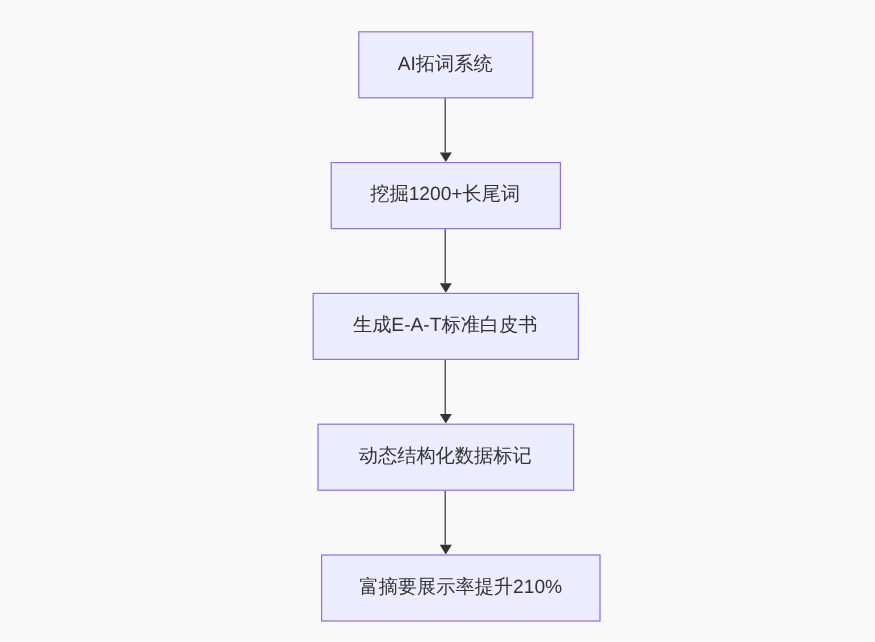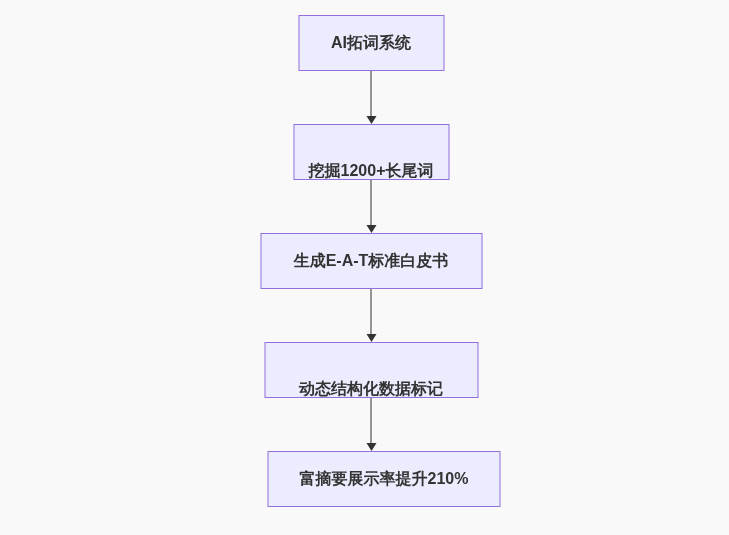--- a/index.html
+++ b/index.html
@@ -10,45 +10,44 @@
     width: 729px;
     height: 535px;
     background: #f9f9f9;
     font-family: "Liberation Sans", "DejaVu Sans", sans-serif;
     overflow: hidden;
     position: relative;
   }
   .canvas {
     position: absolute;
     left: 371px;
-    top: 15px;
+    top: 26px;
     transform: translateX(-50%);
     display: flex;
     flex-direction: column;
     align-items: center;
-    font-weight: bold;
   }
   .node {
     box-sizing: border-box;
     height: 56px;
     background: #ECECFF;
     border: 1px solid #9370DB;
     display: flex;
     align-items: center;
     justify-content: center;
     color: #333333;
     font-size: 16px;
     line-height: 1;
     white-space: nowrap;
     flex-shrink: 0;
   }
   .node.n1 { width: 146px; }
-  .node.n2 { width: 156px; align-items: flex-end; }
+  .node.n2 { width: 192px; }
   .node.n3 { width: 222px; }
-  .node.n4 { width: 214px; align-items: flex-end; }
+  .node.n4 { width: 214px; }
   .node.n5 { width: 233px; margin-left: 26px; }
   .arrow {
     height: 53px;
     display: flex;
     flex-direction: column;
     align-items: center;
     flex-shrink: 0;
   }
   .arrow-line {
     flex: 1;

